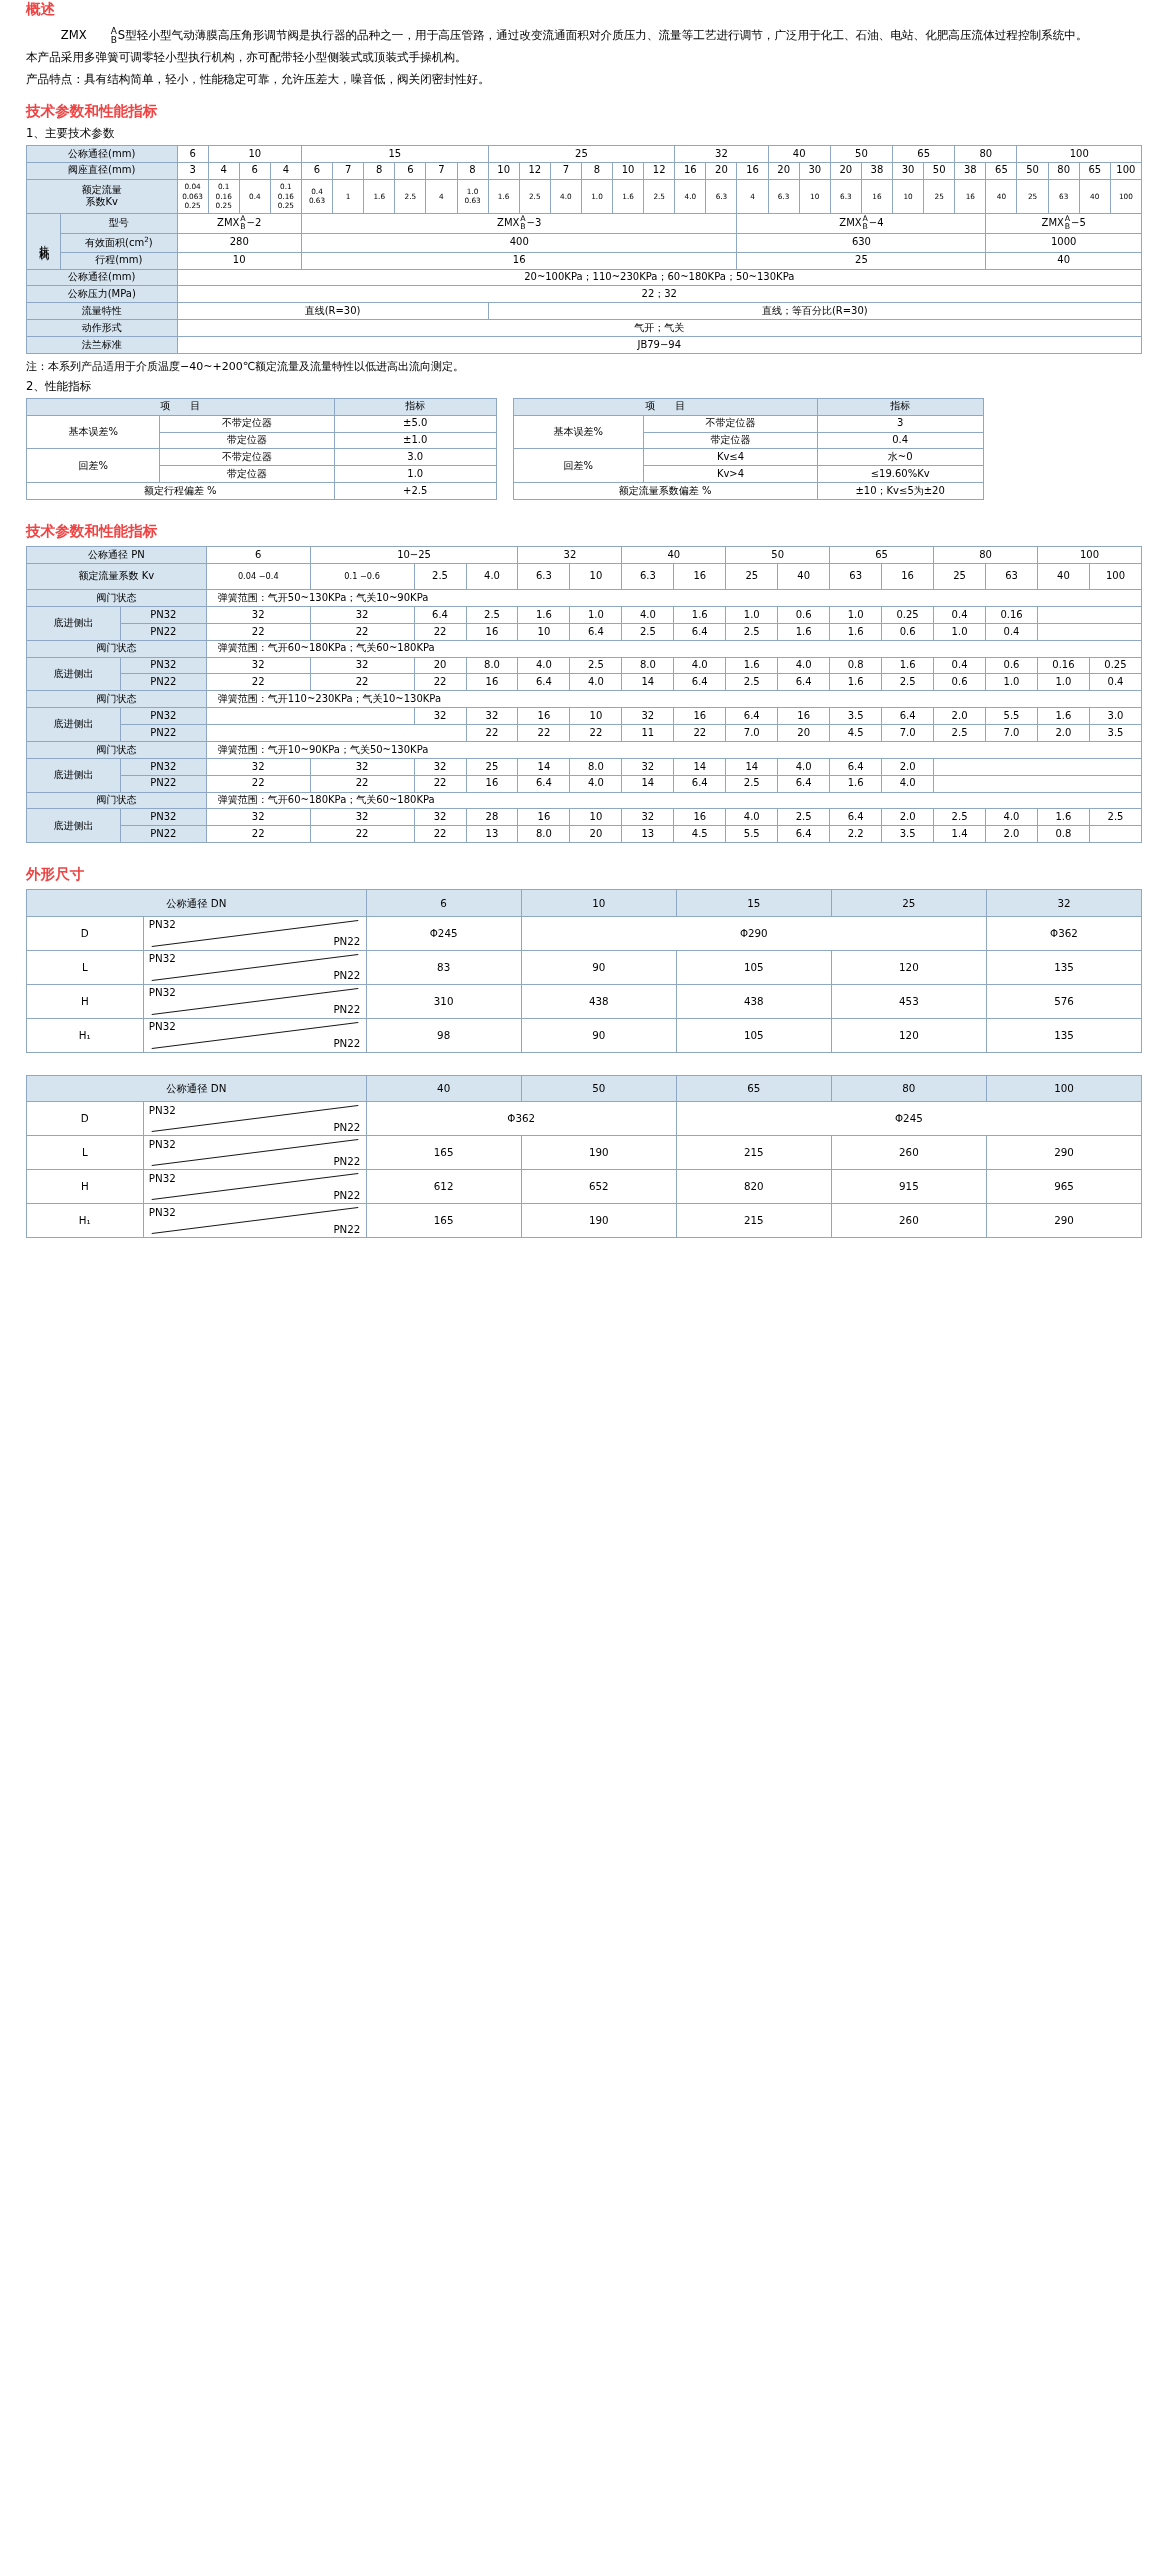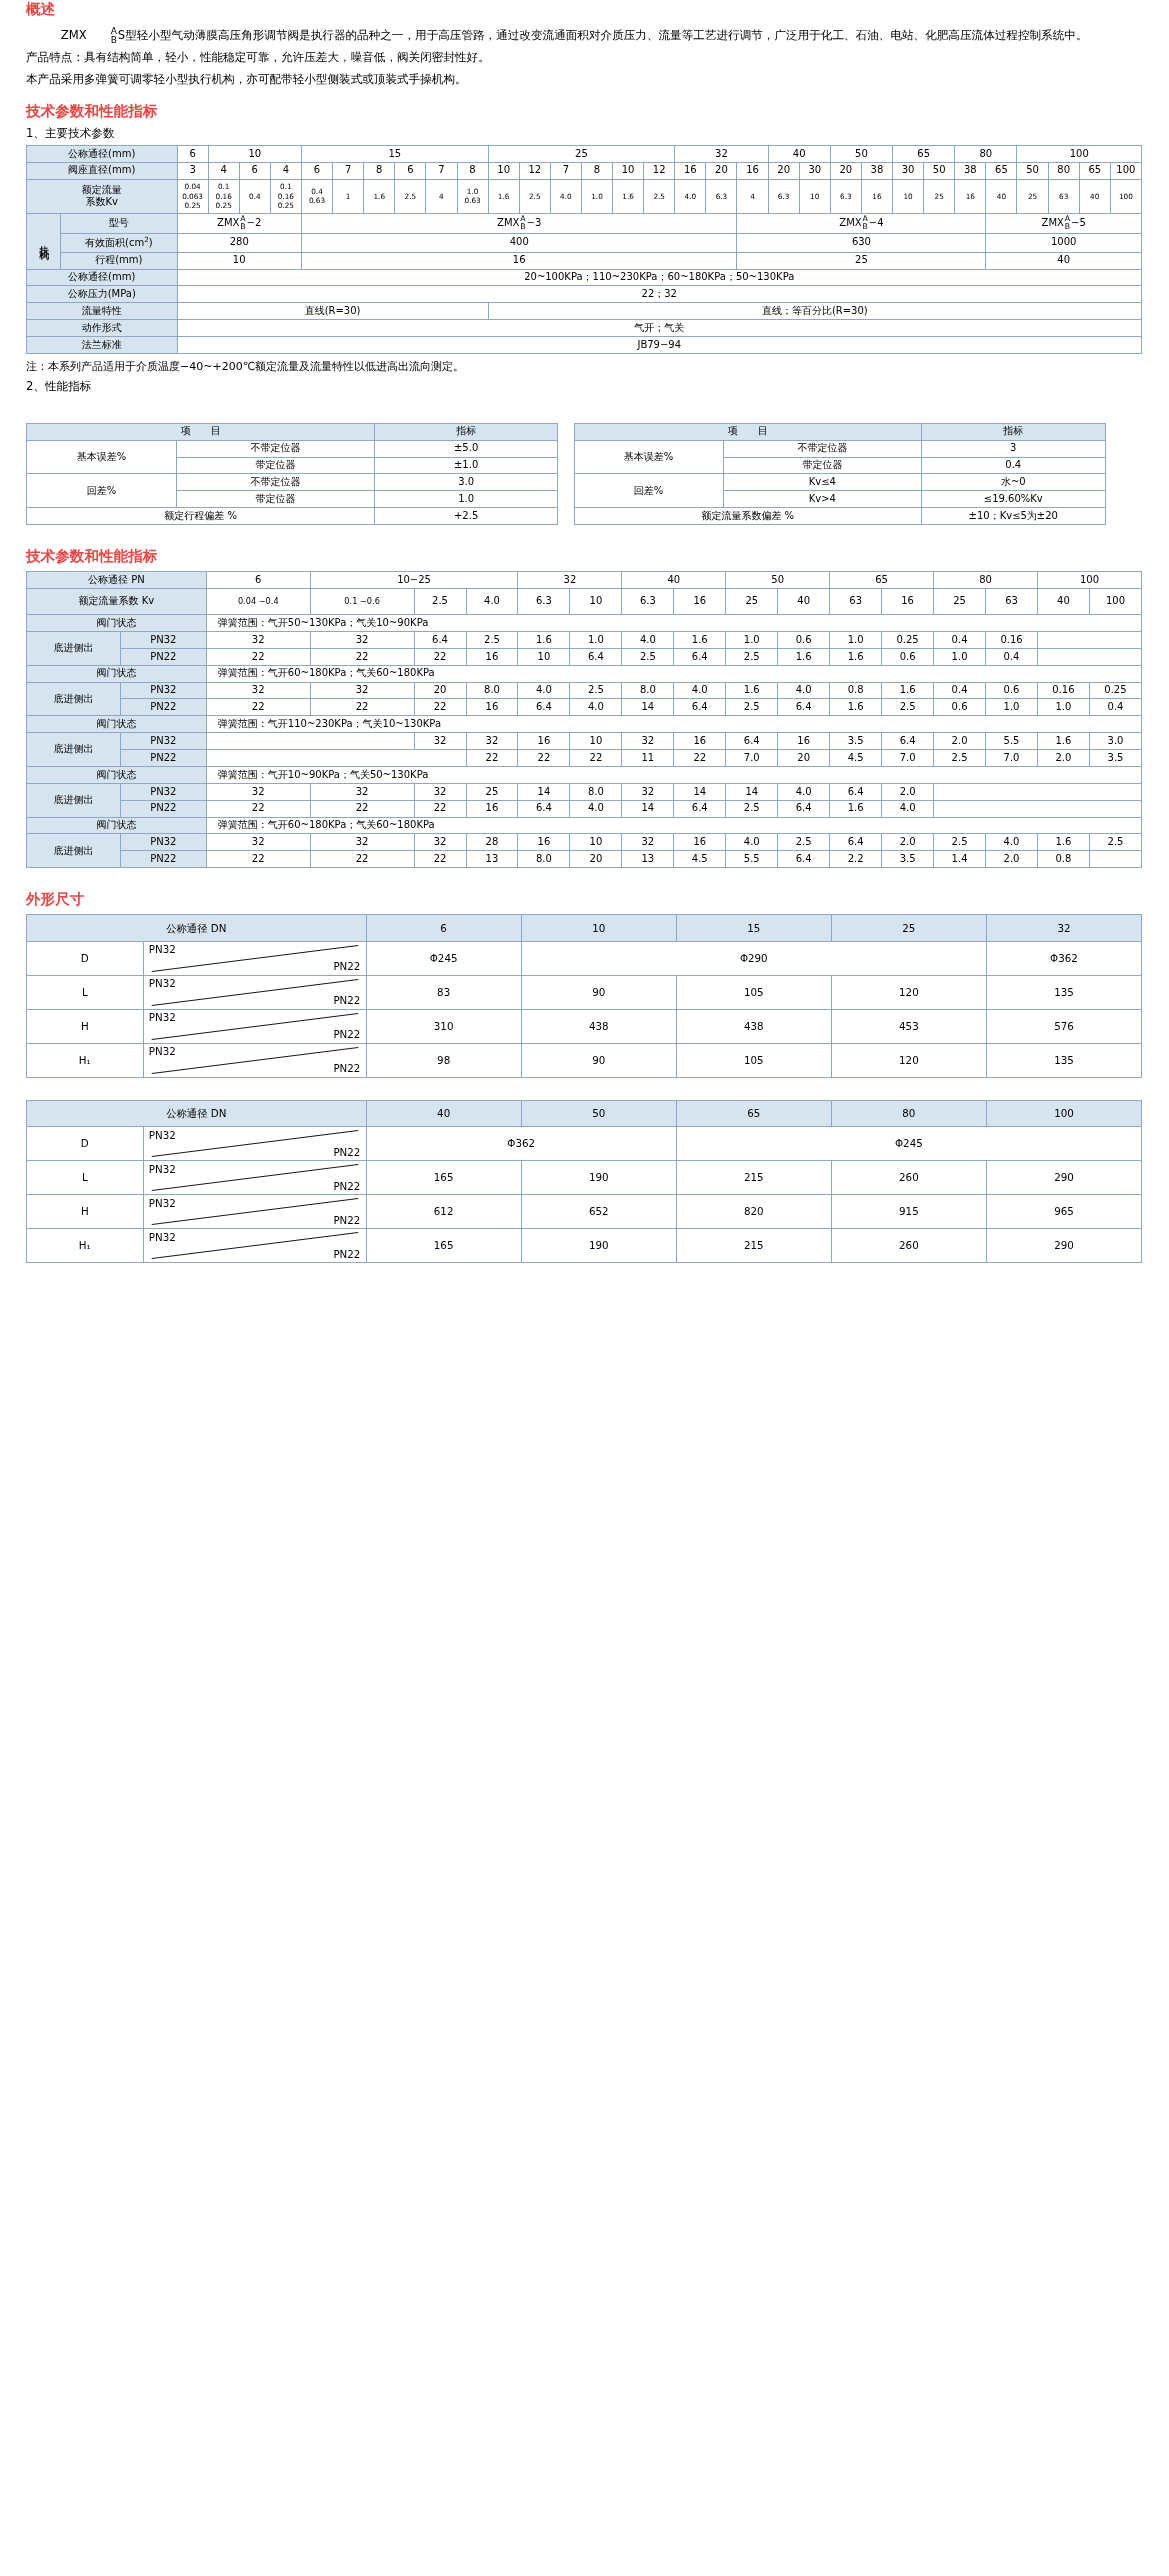--- a/index.html
+++ b/index.html
@@ -42,21 +42,21 @@
   .t-main{margin:0 16px 0 26px; width:1116px;}
   .small{font-size:8.2px; line-height:1.15;}
   .tiny{font-size:7.3px; line-height:1.1;}
   .vert{
     writing-mode:vertical-rl;
     text-orientation:upright;
     letter-spacing:1.7px;
     display:inline-block;
   }
   .perf-wrap{margin:0 0 0 26px; display:flex; gap:15.5px; width:1116px;}
-  .perf-wrap table{width:532px;margin-top:25px;}
+  .perf-wrap table{width:471px;}
   .spacer{height:12px;}
   .spacer-lg{height:22px;}
   sup{font-size:0.72em;}
   .frac{display:inline-block; vertical-align:middle; text-align:center; line-height:1; font-size:0.78em; margin:0 0.9px;}
   .frac span{display:block;}
   .frac .top{border-bottom:0px solid #000;}
   .diag{position:relative; height:33px;}
   .diag .pn32{position:absolute; left:5.2px; top:1.7px;}
   .diag .pn22{position:absolute; right:5.2px; bottom:1.7px;}
   .diag svg{position:absolute; left:0; top:0; width:100%; height:100%;}
@@ -65,22 +65,22 @@
 </head>
 <body>
 
 <div class="page">
 
   <div class="section-title">概述</div>
   <div class="intro">
     <p class="indent">
       　ZMX<span class="frac"><span class="top">A</span><span>B</span></span>S型轻小型气动薄膜高压角形调节阀是执行器的品种之一，用于高压管路，通过改变流通面积对介质压力、流量等工艺进行调节，广泛用于化工、石油、电站、化肥高压流体过程控制系统中。
     </p>
+    <p>本产品采用多弹簧可调零轻小型执行机构，亦可配带轻小型侧装式或顶装式手操机构。</p>
     <p>产品特点：具有结构简单，轻小，性能稳定可靠，允许压差大，噪音低，阀关闭密封性好。</p>
-    <p>本产品采用多弹簧可调零轻小型执行机构，亦可配带轻小型侧装式或顶装式手操机构。</p>
   </div>
 
   <div class="spacer"></div>
 
   <div class="section-title">技术参数和性能指标</div>
   <div class="subhead">1、主要技术参数</div>
 
   <table class="tbl t-main">
     <colgroup>
       <col style="width:34px">

